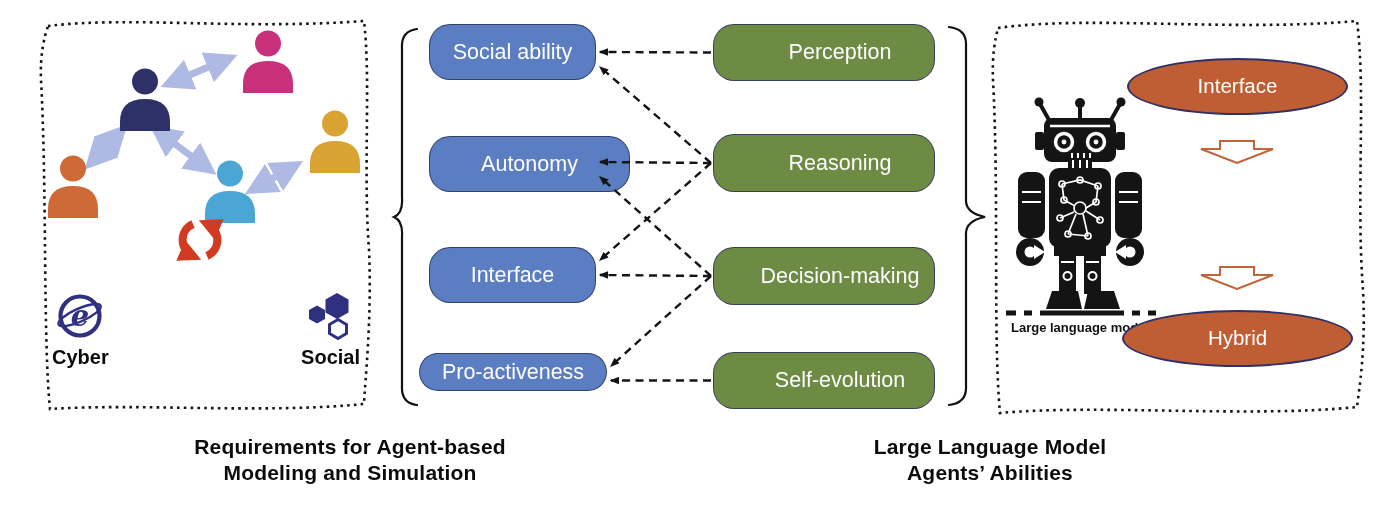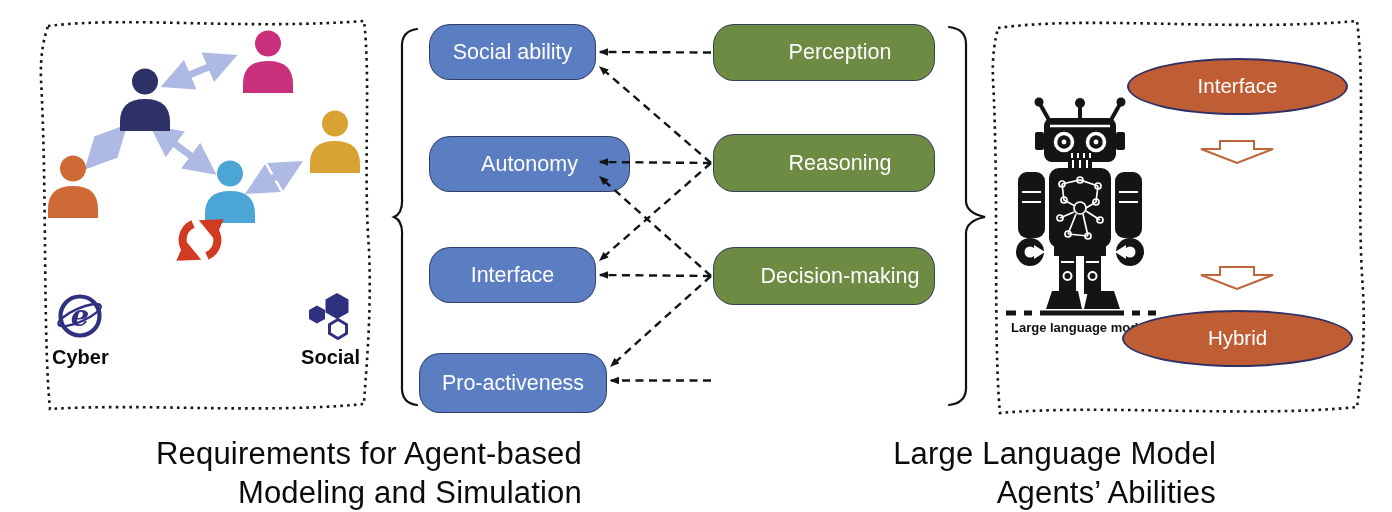--- a/index.html
+++ b/index.html
@@ -11,21 +11,21 @@
   .mbox{position:absolute;display:flex;align-items:center;justify-content:center;
         color:#fdfdfd;font-size:21.5px;border-radius:21px;z-index:3;
         border:1.8px solid rgba(42,52,92,.85);box-sizing:border-box;}
   .req{background:var(--req-fill,#5b7dc2);}
   .abl{background:var(--abl-fill,#6e8b43);padding-left:32px;}
   
   .stage{position:absolute;display:flex;align-items:center;justify-content:center;
          text-align:right;color:#fff;font-size:20.5px;line-height:1.12;
          background:var(--stage-fill,#bf5d35);border:2.2px solid #2f3166;
          border-radius:50%;box-sizing:border-box;z-index:4;}
-  .caption{position:absolute;text-align:right;font-size:31px;font-weight:normal;
+  .caption{position:absolute;text-align:center;font-size:21px;font-weight:bold;
            color:#0b0b0b;line-height:1.26;letter-spacing:.2px;}
   .cat-row{position:absolute;left:52px;top:292px;width:308px;display:flex;
            justify-content:space-between;align-items:flex-start;z-index:2;}
   .cat{display:flex;flex-direction:column;align-items:center;}
   .cat-label{font-size:20px;font-weight:bold;color:#0b0b0b;margin-top:6px;white-space:nowrap;}
   .person{position:absolute;z-index:2;}
   .robot-wrap{position:absolute;left:1004px;top:96px;z-index:2;}
   .robot-caption{position:absolute;left:1004px;top:320px;width:152px;text-align:center;
                  font-size:13px;font-weight:bold;color:#111;z-index:2;}
   .nv{stroke:var(--icon-navy,#2f3180);}
@@ -134,25 +134,26 @@
         <polygon class="nf" points="10,13.5 18,18 18,27 10,31.5 2,27 2,18"></polygon>
         <polygon class="nv" fill="#fff" stroke-width="3" points="31,27.5 39.5,32.5 39.5,41.5 31,46.5 22.5,41.5 22.5,32.5"></polygon>
       </svg>
       <div class="cat-label">Social</div>
     </div>
   </div>
 
   <div class="mbox req" id="req-0" style="left:429px;top:24px;width:167px;height:56px">Social ability</div>
   <div class="mbox req" id="req-1" style="left:429px;top:136px;width:201px;height:56px">Autonomy</div>
   <div class="mbox req" id="req-2" style="left:429px;top:247px;width:167px;height:56px">Interface</div>
-  <div class="mbox req" id="req-3" style="left:419px;top:353px;width:188px;height:60px">Pro-activeness</div>
+  <div class="mbox req" id="req-3" style="left:419px;top:353px;width:188px;height:38px">Pro-activeness</div>
 
   <div class="mbox abl" id="abl-0" style="left:713px;top:24px;width:222px;height:57px">Perception</div>
   <div class="mbox abl" id="abl-1" style="left:713px;top:134px;width:222px;height:58px">Reasoning</div>
   <div class="mbox abl" id="abl-2" style="left:713px;top:247px;width:222px;height:58px">Decision-making</div>
+  <div class="mbox abl" id="abl-3" style="left:713px;top:352px;width:222px;height:57px">Self-evolution</div>
 
   <svg class="layer" id="arrow-layer" width="1392" height="512" style="z-index:5">
     <defs>
       <marker id="ah" viewBox="0 0 10 8" refX="8.6" refY="4" markerWidth="9.5" markerHeight="7.6" orient="auto" markerUnits="userSpaceOnUse">
         <path d="M0,0 L10,4 L0,8 Z" fill="#141414"></path>
       </marker>
     </defs>
   <line x1="711" y1="52.5" x2="600" y2="52" stroke="#141414" stroke-width="2.4" stroke-dasharray="8 5.5" marker-end="url(#ah)"></line>
       <line x1="711" y1="163" x2="600" y2="67" stroke="#141414" stroke-width="2.4" stroke-dasharray="8 5.5" marker-end="url(#ah)"></line>
       <line x1="711" y1="163" x2="600" y2="162" stroke="#141414" stroke-width="2.4" stroke-dasharray="8 5.5" marker-end="url(#ah)"></line>

